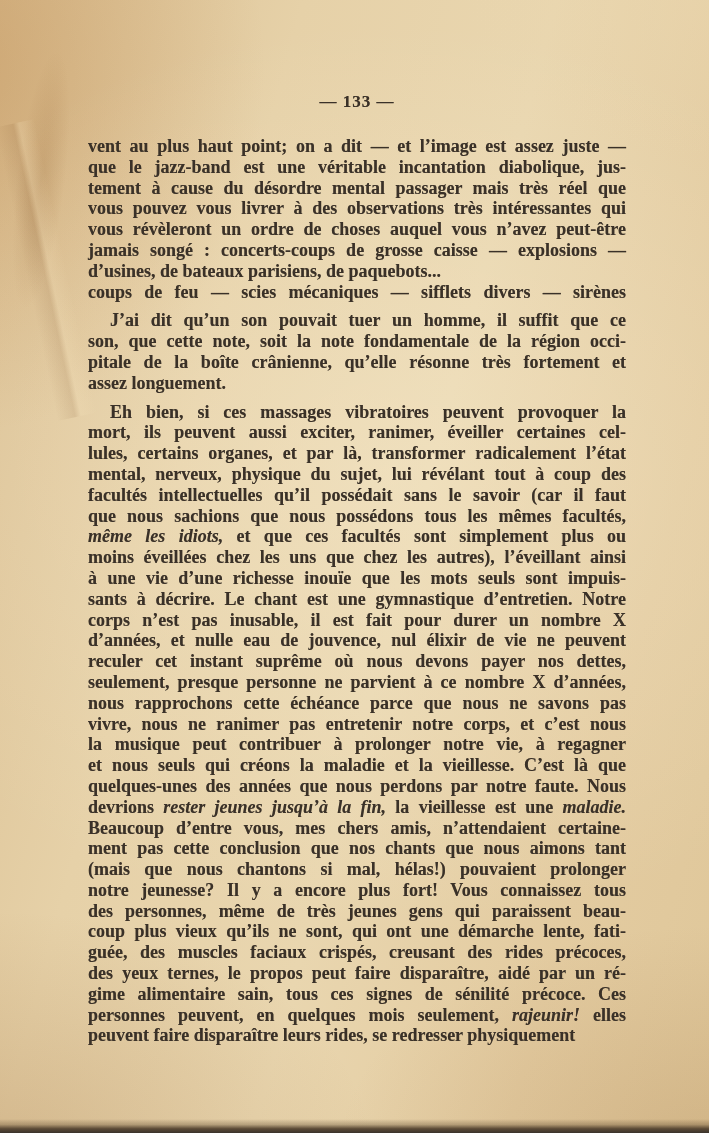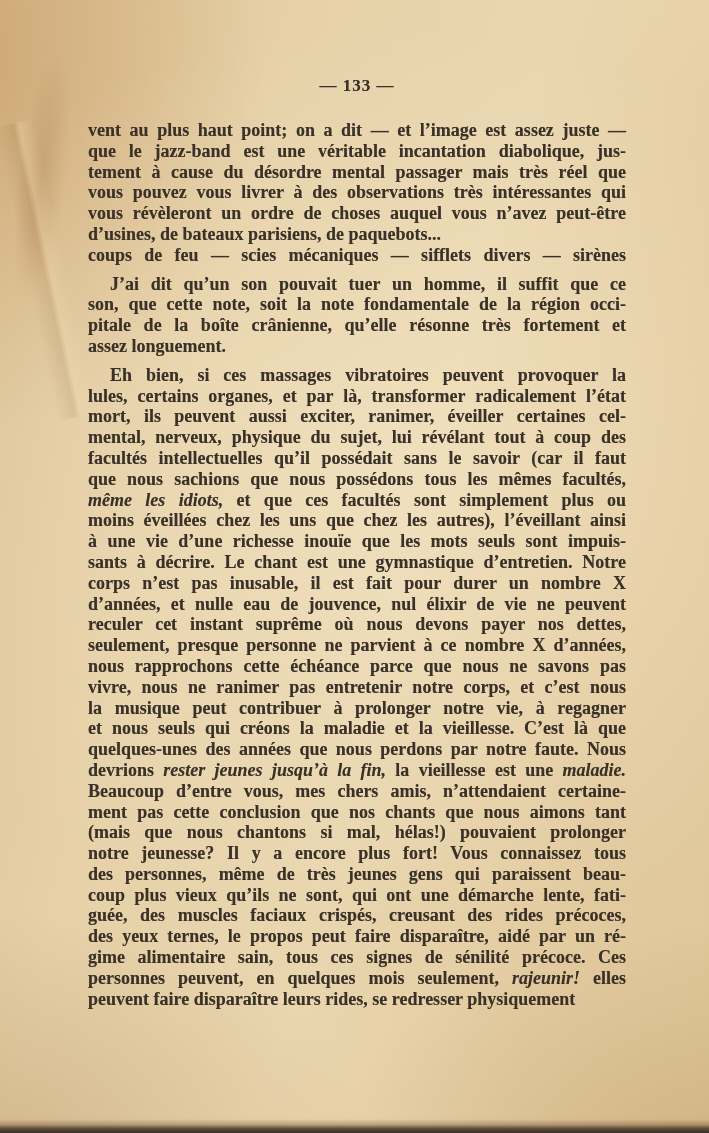--- a/index.html
+++ b/index.html
@@ -46,21 +46,21 @@
     position: absolute;
     left: 0;
     bottom: 0;
     width: 100%;
     height: 14px;
     background: linear-gradient(to bottom, rgba(90,70,45,0) 0%, rgba(95,75,48,0.35) 40%, #5a4935 70%, #3a332c 100%);
   }
   .content {
     position: absolute;
     left: 88px;
-    top: 76px;
+    top: 92px;
     width: 538px;
     color: #3a3128;
   }
   .page-number {
     text-align: center;
     font-weight: bold;
     font-size: 17px;
     letter-spacing: 1px;
     margin-bottom: 24px;
     text-shadow: 0 0 0.5px rgba(58,48,40,0.55);
@@ -89,33 +89,34 @@
   <div class="crease2"></div>
   <div class="content">
     <div class="page-number">— 133 —</div>
     <div class="page-text">
         <div class="para">
           <div class="line"><span>vent au plus haut point; on a dit — et l’image est assez juste —</span></div>
           <div class="line"><span>que le jazz-band est une véritable incantation diabolique, jus-</span></div>
           <div class="line"><span>tement à cause du désordre mental passager mais très réel que</span></div>
           <div class="line"><span>vous pouvez vous livrer à des observations très intéressantes qui</span></div>
           <div class="line"><span>vous révèleront un ordre de choses auquel vous n’avez peut-être</span></div>
+          <div class="line"><span>jamais songé : concerts-coups de grosse caisse — explosions —</span></div>
           <div class="line last"><span>d’usines, de bateaux parisiens, de paquebots...</span></div>
           <div class="line"><span>coups de feu — scies mécaniques — sifflets divers — sirènes</span></div>
         </div>
         <div class="para">
           <div class="line indent"><span>J’ai dit qu’un son pouvait tuer un homme, il suffit que ce</span></div>
           <div class="line"><span>son, que cette note, soit la note fondamentale de la région occi-</span></div>
           <div class="line"><span>pitale de la boîte crânienne, qu’elle résonne très fortement et</span></div>
           <div class="line last"><span>assez longuement.</span></div>
         </div>
         <div class="para">
           <div class="line indent"><span>Eh bien, si ces massages vibratoires peuvent provoquer la</span></div>
+          <div class="line"><span>mort, ils peuvent aussi exciter, ranimer, éveiller certaines cel-</span></div>
           <div class="line"><span>lules, certains organes, et par là, transformer radicalement l’état</span></div>
-          <div class="line"><span>mort, ils peuvent aussi exciter, ranimer, éveiller certaines cel-</span></div>
           <div class="line"><span>mental, nerveux, physique du sujet, lui révélant tout à coup des</span></div>
           <div class="line"><span>facultés intellectuelles qu’il possédait sans le savoir (car il faut</span></div>
           <div class="line"><span>que nous sachions que nous possédons tous les mêmes facultés,</span></div>
           <div class="line"><em>même les idiots,</em><span> et que ces facultés sont simplement plus ou</span></div>
           <div class="line"><span>moins éveillées chez les uns que chez les autres), l’éveillant ainsi</span></div>
           <div class="line"><span>à une vie d’une richesse inouïe que les mots seuls sont impuis-</span></div>
           <div class="line"><span>sants à décrire. Le chant est une gymnastique d’entretien. Notre</span></div>
           <div class="line"><span>corps n’est pas inusable, il est fait pour durer un nombre X</span></div>
           <div class="line"><span>d’années, et nulle eau de jouvence, nul élixir de vie ne peuvent</span></div>
           <div class="line"><span>reculer cet instant suprême où nous devons payer nos dettes,</span></div>

